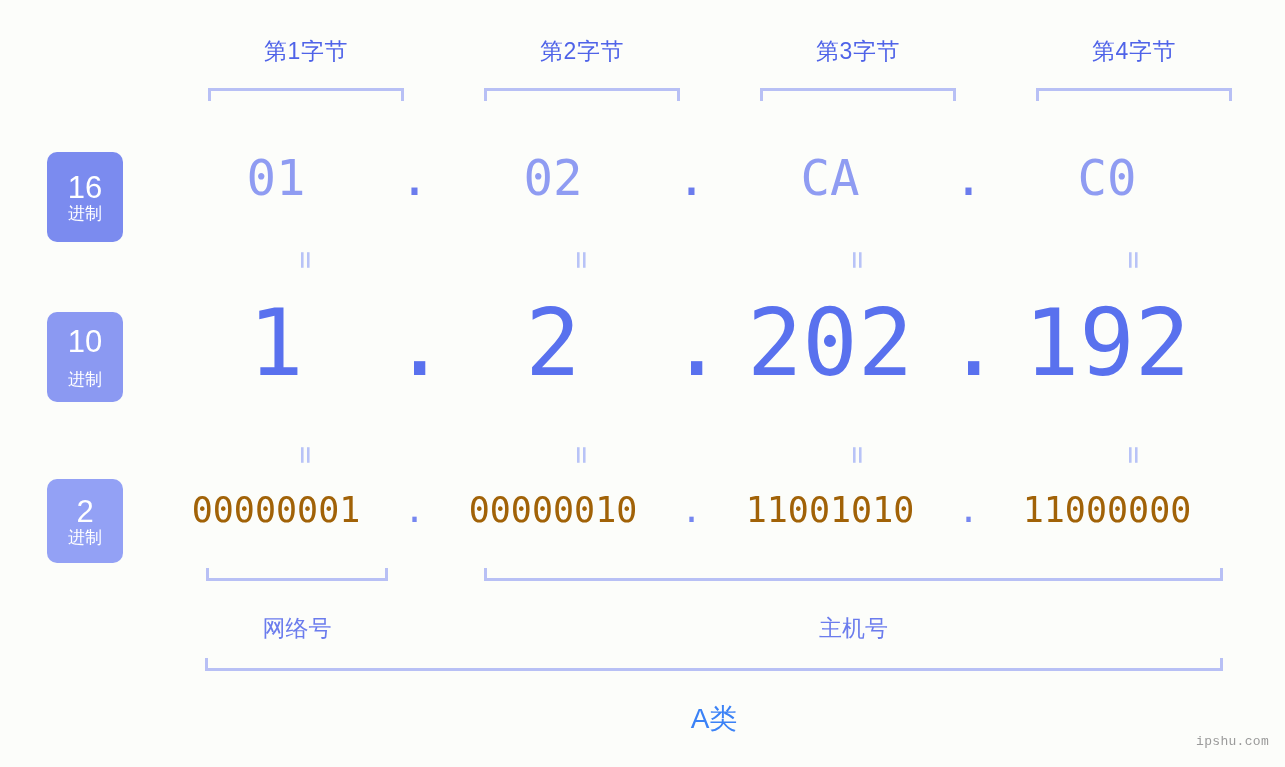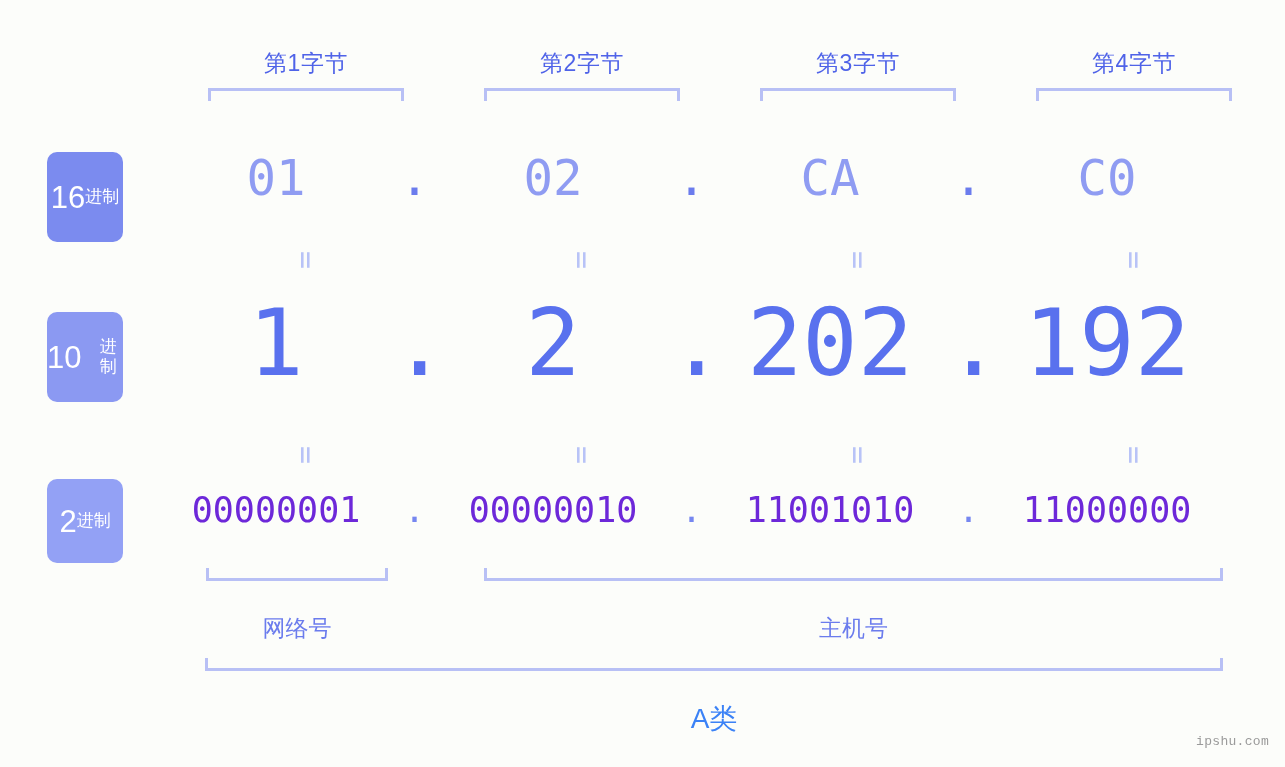--- a/index.html
+++ b/index.html
@@ -16,21 +16,21 @@
   }
   .stage {
     position: absolute;
     inset: 0;
     background: #fcfdfa;
   }
 
   
   .byte-label {
     position: absolute;
-    top: 48px;
+    top: 36px;
     text-align: center;
     font-size: 23px;
     color: #4f63e8;
     font-family: "Liberation Sans", sans-serif;
     letter-spacing: .5px;
     white-space: nowrap;
   }
 
   
   .bracket-down {
@@ -52,21 +52,21 @@
 
   
   .badge {
     position: absolute;
     left: 47px;
     width: 76px;
     border-radius: 10px;
     color: #ffffff;
     text-align: center;
     display: flex;
-    flex-direction: row;
+    flex-direction: column;
     align-items: center;
     justify-content: center;
     box-sizing: border-box;
   }
   .badge .num {
     font-size: 31px;
     line-height: 33px;
     font-weight: 400;
     font-family: "Liberation Sans", sans-serif;
   }
@@ -100,21 +100,21 @@
 
   .row-hex { top: 150px; }
   .row-hex .cell { width: 232px; font-size: 49px; color: #8f9cf2; }
   .row-hex .dot  { width: 45px;  font-size: 49px; color: #6b7ced; }
 
   .row-dec { top: 290px; }
   .row-dec .cell { width: 232px; font-size: 92px; color: #5971ee; }
   .row-dec .dot  { width: 45px;  font-size: 92px; color: #5971ee; }
 
   .row-bin { top: 490px; }
-  .row-bin .cell { width: 232px; font-size: 35px; color: #6d28d9; }
+  .row-bin .cell { width: 232px; font-size: 35px; color: #a16207; }
   .row-bin .dot  { width: 45px;  font-size: 35px; color: #7687f0; }
 
   
   .eq {
     position: absolute;
     font-size: 30px;
     color: #b8c3f7;
     font-family: "DejaVu Sans Mono", monospace;
     transform: rotate(90deg);
     transform-origin: center center;

